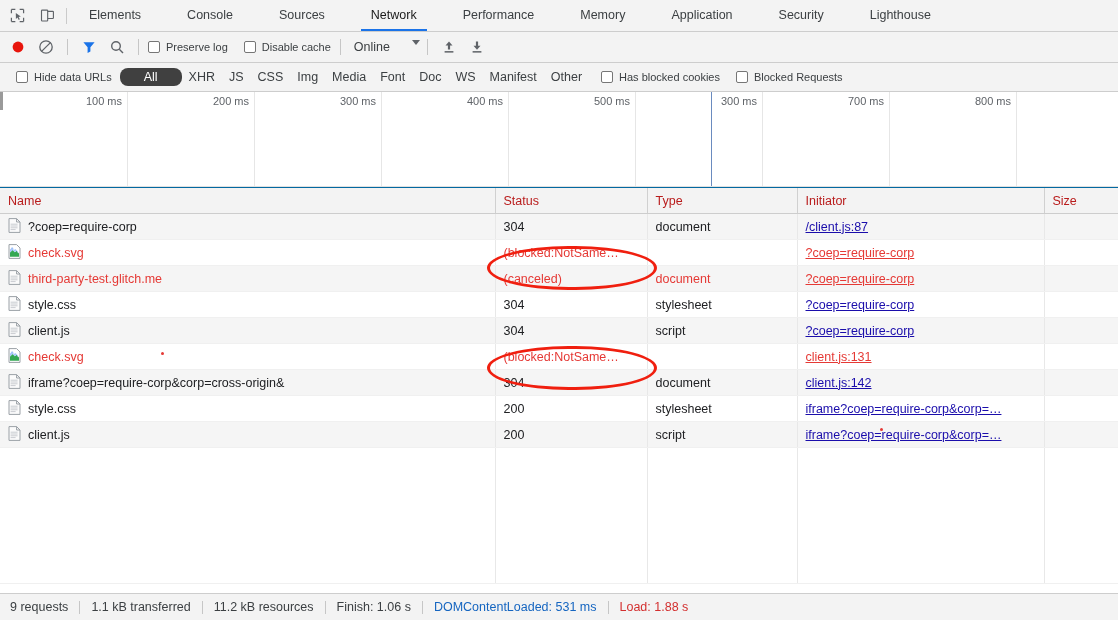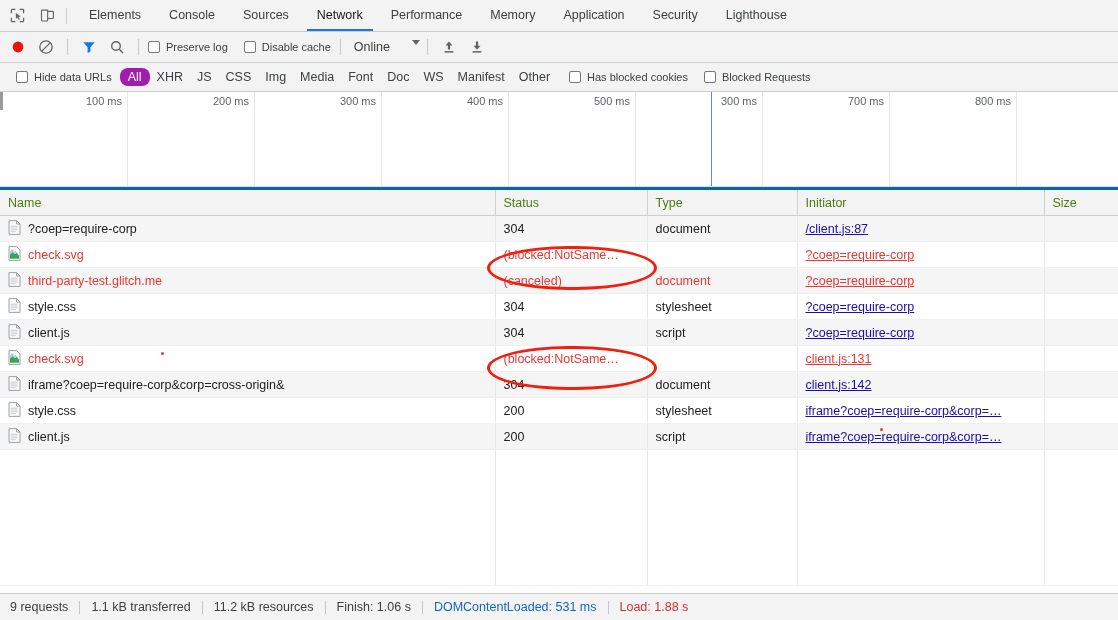--- a/index.html
+++ b/index.html
@@ -17,21 +17,21 @@
     height:31px;min-height:31px;background:#f3f3f3;
     border-bottom:1px solid #cdcdcd;
     display:flex;align-items:center;
   }
   .tb-icon{
     width:26px;height:26px;margin-left:4px;
     display:flex;align-items:center;justify-content:center;
     cursor:pointer;border-radius:2px;
   }
   .tb-sep{width:1px;height:16px;background:#cacaca;margin:0 8px 0 6px;}
-  .tabs{display:flex;align-items:stretch;height:31px;}
+  .tabs{display:flex;align-items:stretch;height:31px;gap:18px;}
   .tab{
     padding:0 14px;height:31px;line-height:31px;
     font-size:12.5px;color:#3c4043;cursor:pointer;
     white-space:nowrap;position:relative;
   }
   .tab.active{color:#1a1a1a;}
   .tab.active:after{
     content:"";position:absolute;left:4px;right:4px;bottom:0;
     height:2px;background:#1a73e8;
   }
@@ -74,43 +74,43 @@
     border-radius:2px;padding:0 5px;
     font-family:"Liberation Sans", sans-serif;font-size:12.5px;color:#202124;
   }
   .filter-input::placeholder{color:#80868b;}
   .fspacer{width:14px;}
   .ftypes{display:flex;align-items:center;gap:0px;margin-left:6px;}
   .ftype{
     padding:2px 7px;font-size:12.5px;color:#3c4043;cursor:pointer;
     border-radius:8px;white-space:nowrap;
   }
-  .ftype.sel{background:#a21caf;color:#fff;padding:2px 8px;}
+  .ftype.sel{background:#404040;color:#fff;padding:2px 24px;}
 
   
   .overview{
     height:95px;min-height:95px;position:relative;background:#fff;
-    border-bottom:3px solid #0369a1;overflow:hidden;
+    border-bottom:1px solid #0369a1;overflow:hidden;
   }
   .ov-tick{
     position:absolute;top:0;height:95px;width:1px;background:#e6e6e6;
   }
   .ov-tick-label{
     position:absolute;top:3px;font-size:11px;color:#5f6368;
     transform:translateX(-100%);padding-right:5px;white-space:nowrap;
   }
   .ov-left-edge{position:absolute;left:0;top:0;width:3px;height:18px;background:#9a9a9a;}
   .ov-vline{position:absolute;width:1px;top:0;height:95px;background:#6a8bbf;}
   .ov-bottomline{position:absolute;left:0;right:0;bottom:0;height:1px;background:#e0e0e0;}
 
   
   .tablewrap{flex:1;position:relative;overflow:hidden;background:#fff;}
   table.req{border-collapse:collapse;table-layout:fixed;width:1118px;}
   table.req th{
-    background:#f3f3f3;color:#4d7c0f;font-weight:normal;font-size:12.5px;
+    background:#f3f3f3;color:#b91c1c;font-weight:normal;font-size:12.5px;
     text-align:left;height:25px;padding:0 0 0 8px;
     border-right:1px solid #d0d0d0;border-bottom:1px solid #cdcdcd;
     white-space:nowrap;
   }
   table.req td{
     height:25px;font-size:12.5px;padding:0 0 0 8px;
     border-right:1px solid #e8e8e8;border-bottom:1px solid #f0f0f0;
     white-space:nowrap;overflow:hidden;color:#202124;
   }
   tr.odd td{background:#f5f5f5;}

